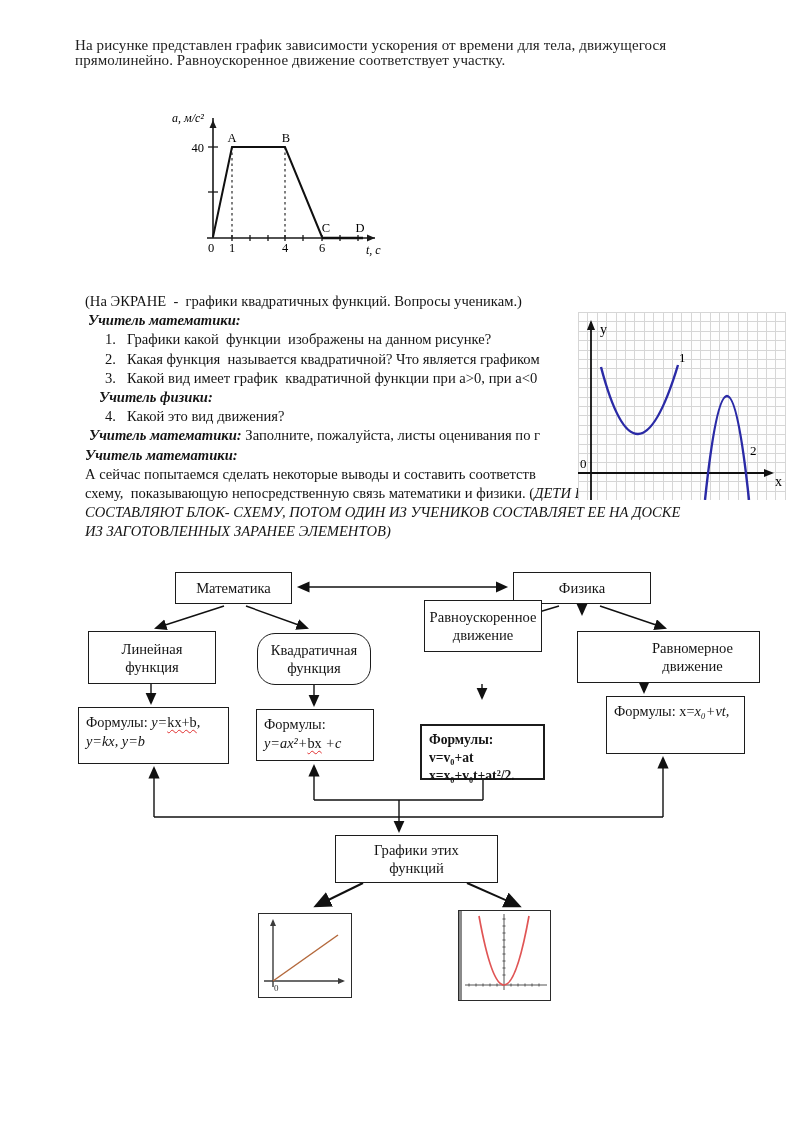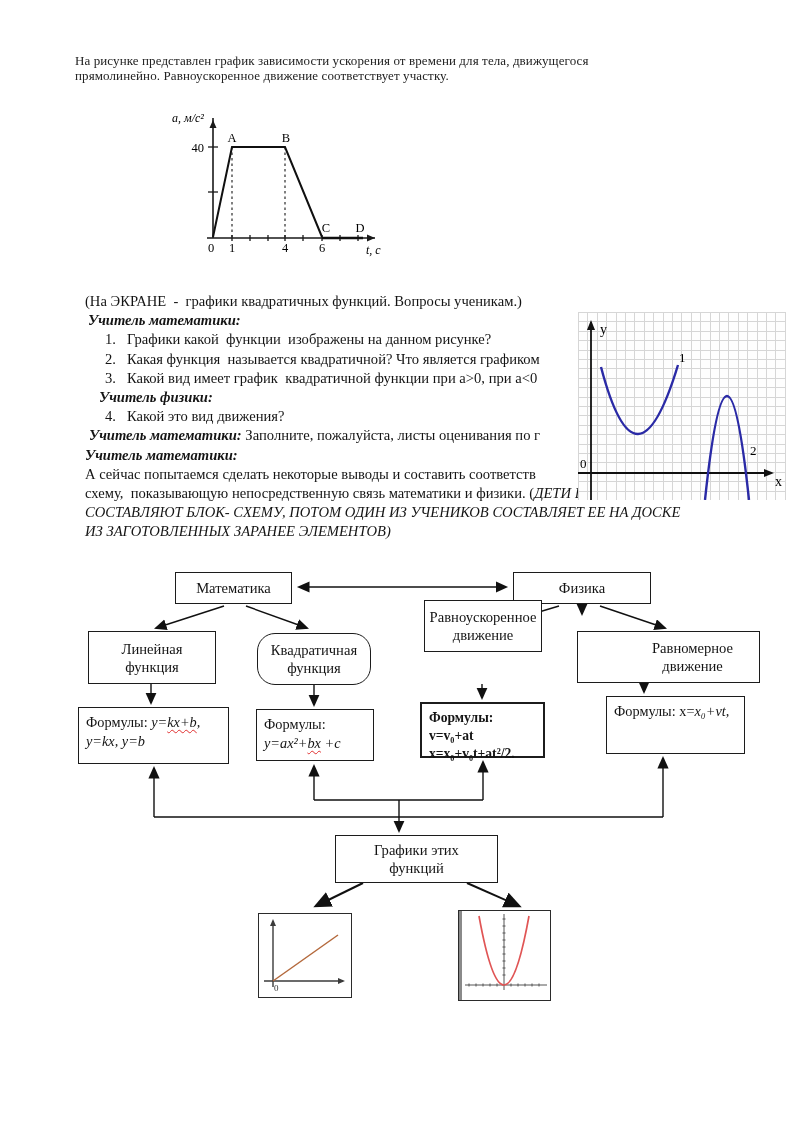--- a/index.html
+++ b/index.html
@@ -1,38 +1,38 @@
 <!DOCTYPE html>
 <html><head>
 <meta charset="utf-8">
 <style>
   html,body{margin:0;padding:0;}
   body{width:794px;height:1123px;background:#ffffff;position:relative;
        font-family:"Liberation Serif", serif;color:#141414;overflow:hidden;}
   .abs{position:absolute;}
   
-  .intro{left:75px;top:53px;width:620px;font-size:13px;line-height:15px;
+  .intro{left:75px;top:38px;width:620px;font-size:15px;line-height:15px;
          letter-spacing:.1px;color:#222;}
   
   .dialog{left:85px;top:292px;width:660px;font-size:14.6px;line-height:19.2px;}
   .dlg{white-space:pre;}
   .bi{font-weight:700;font-style:italic;}
   .b{font-weight:700;}
   .i{font-style:italic;}
   .ind3{padding-left:3px;} .ind4{padding-left:4px;} .ind14{padding-left:14px;}
   .ind20{padding-left:20px;}
   
   .fcbox{position:absolute;border:1px solid #1c1c1c;background:#fff;
          display:flex;flex-direction:column;align-items:center;justify-content:center;
          font-size:14.6px;line-height:18px;text-align:left;z-index:3;}
   .fbox{position:absolute;border:1px solid #1c1c1c;background:#fff;
         font-size:14.3px;line-height:19px;padding:5px 7px;z-index:3;box-sizing:border-box;}
-  .fbold{border-width:2px;font-weight:700;font-size:13.6px;line-height:18px;}
+  .fbold{border-width:2px;font-weight:700;font-size:13.6px;line-height:18px;margin-top:22px;}
   .em{font-style:italic;}
-  .wavy{font-style:italic;text-decoration:underline;text-decoration-style:wavy;
+  .wavy{text-decoration:underline;text-decoration-style:wavy;
         text-decoration-color:#e03030;text-decoration-thickness:1px;text-underline-offset:2px;}
   .overlay{position:absolute;left:0;top:0;z-index:1;}
   
   .grid{left:578px;top:312px;width:208px;height:188px;background:#fefefe;
     background-image:
       repeating-linear-gradient(to right,#d6d6d6 0,#d6d6d6 1px,transparent 1px,transparent 9.4px),
       repeating-linear-gradient(to bottom,#d6d6d6 0,#d6d6d6 1px,transparent 1px,transparent 9.4px);
     z-index:2;}
   .minibox{position:absolute;border:1.5px solid #2b2b2b;background:#fff;z-index:3;}
   svg text{font-family:"Liberation Serif", serif;}

